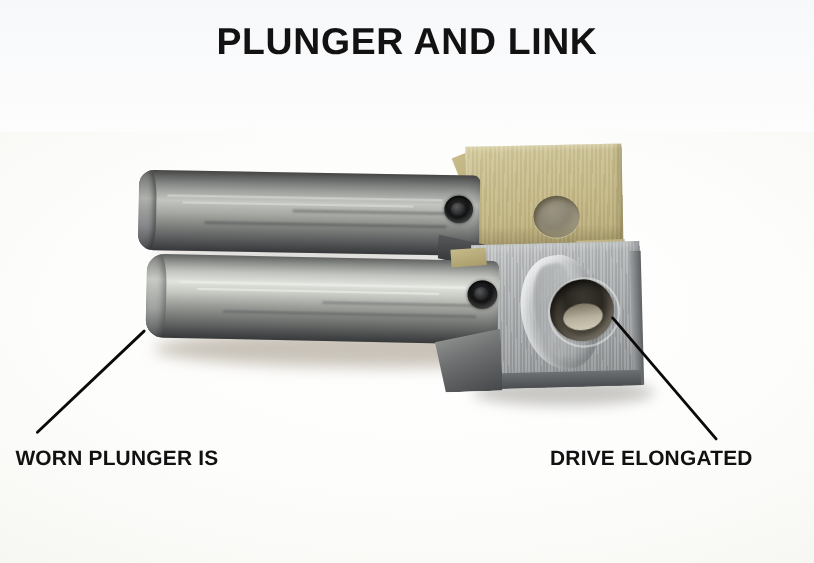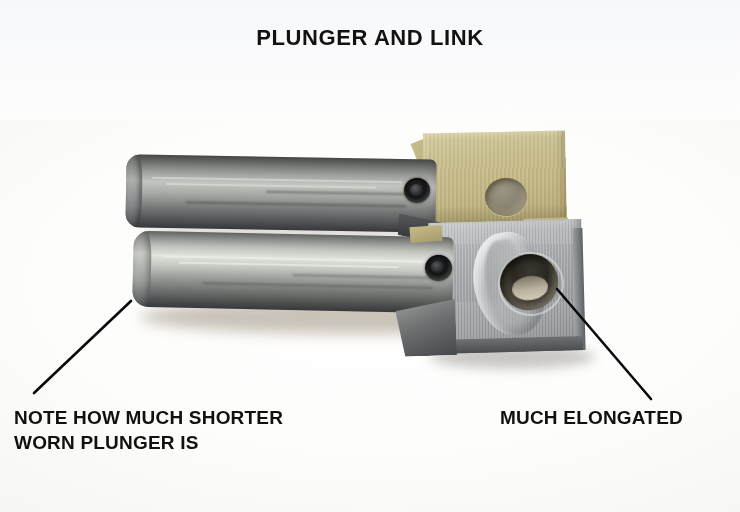--- a/index.html
+++ b/index.html
@@ -28,21 +28,21 @@
     background: linear-gradient(180deg, #f7f8fa 0%, #fdfdfd 100%);
   }
 
   
   #title {
     position: absolute;
     left: 0;
     top: 18px;
     width: 740px;
     text-align: center;
-    font-size: 22px;
+    font-size: 34px;
     font-weight: bold;
     letter-spacing: 0.6px;
     color: #121212;
     line-height: 40px;
     white-space: nowrap;
   }
 
   
   .caption {
     position: absolute;
@@ -404,21 +404,20 @@
   </div>
 
   <svg class="pointer-svg" viewBox="0 0 740 512">
     <line id="pointer-left" x1="34" y1="393" x2="131" y2="301" stroke="#0a0a0a" stroke-width="2.6" stroke-linecap="round"></line>
     <line id="pointer-right" x1="651" y1="399" x2="557" y2="289" stroke="#0a0a0a" stroke-width="2.6" stroke-linecap="round"></line>
   </svg>
 
   <div id="title">PLUNGER AND LINK</div>
 
   <div class="caption" id="caption-left">
-    <div>NOTE HOW MUCH SHORTER</div>
     <div>WORN PLUNGER IS</div>
   </div>
 
   <div class="caption" id="caption-right">
-    <div>MUCH ELONGATED</div>
+    <div>DRIVE ELONGATED</div>
   </div>
 
 </div>
 
 </body></html>

